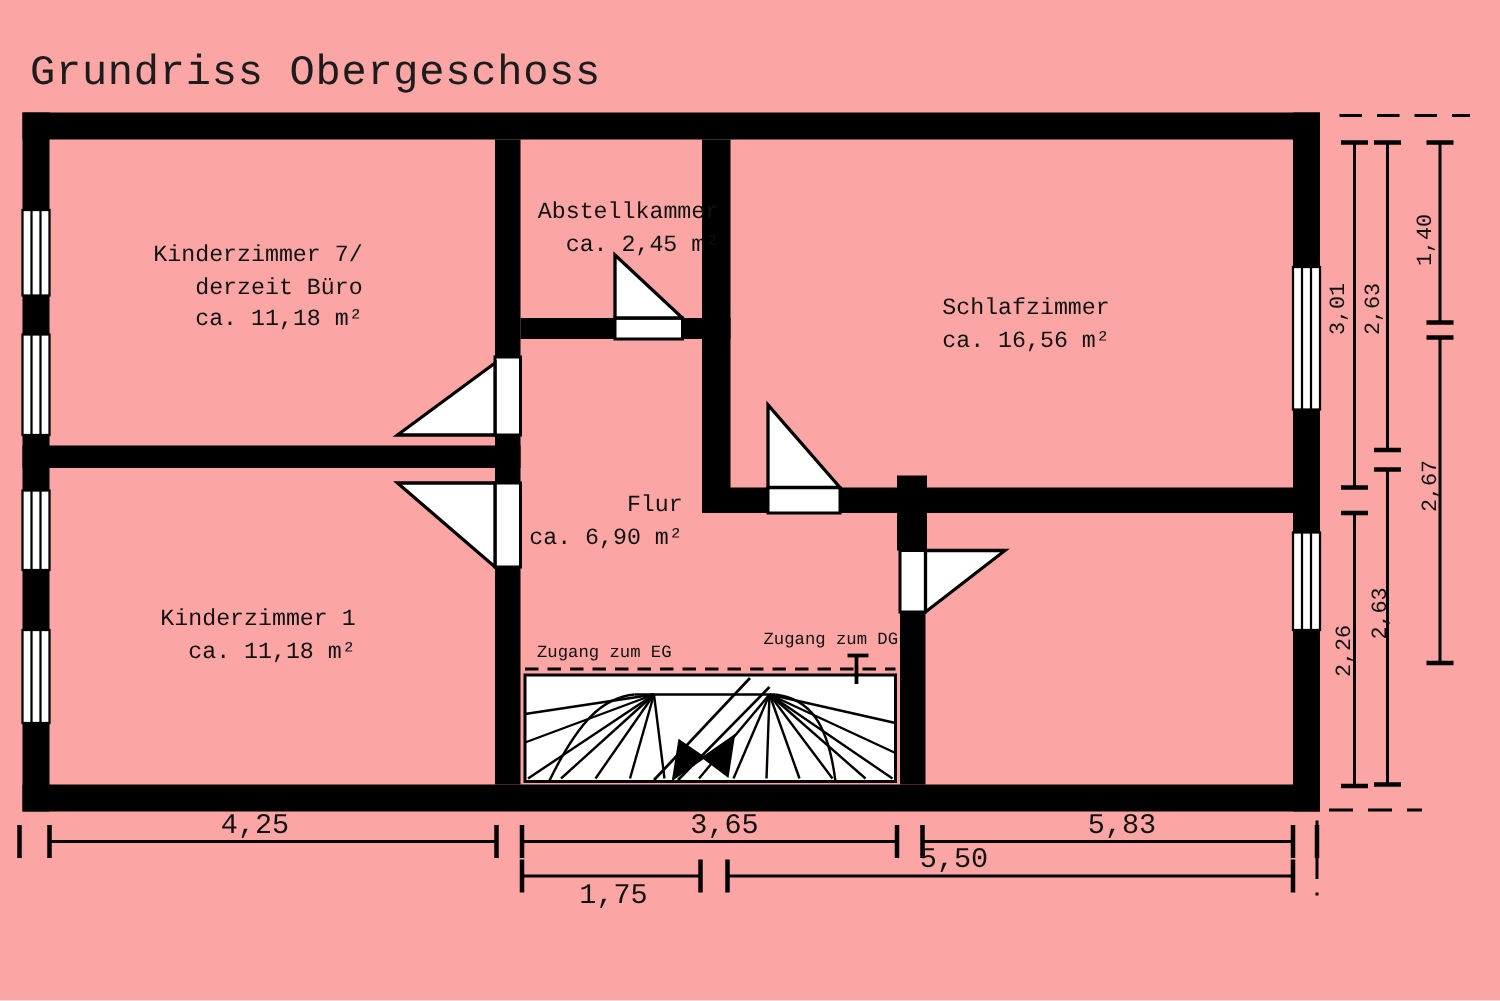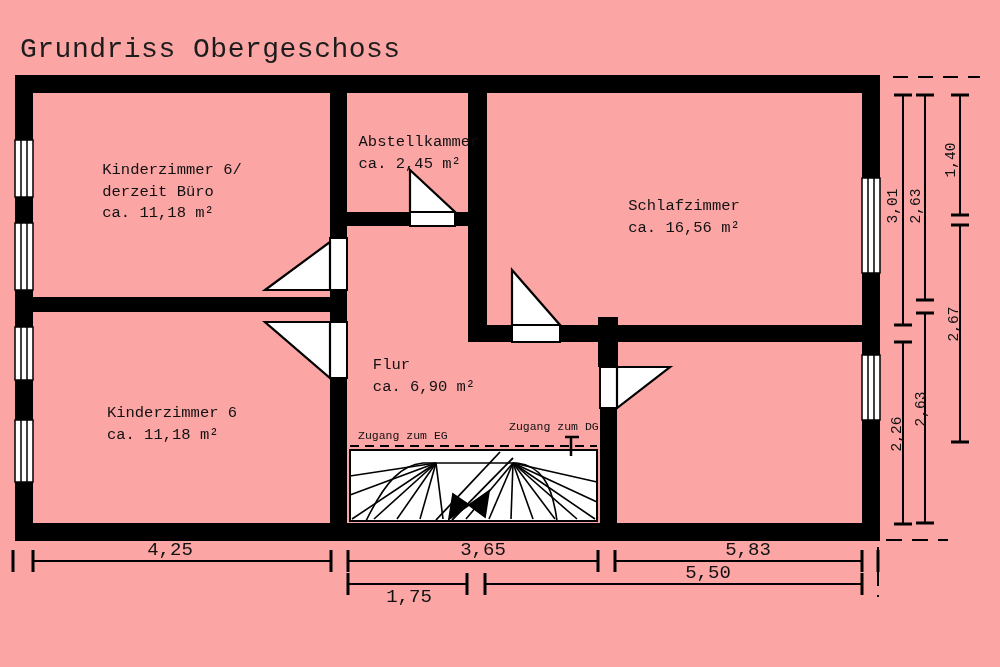--- a/index.html
+++ b/index.html
@@ -1,20 +1,20 @@
 <!DOCTYPE html>
 <html><head>
 <meta charset="utf-8">
 <style>
   html,body{margin:0;padding:0;background:#fff;}
   #plan{position:relative;width:1000px;height:667px;background:#fca5a5;overflow:hidden;
         font-family:Liberation Mono, monospace;color:#111;}
   #geom{position:absolute;left:0;top:0;}
   .title{position:absolute;left:20px;top:34px;font-size:28px;color:#1c1c1c;letter-spacing:0.5px;}
-  .room-label{position:absolute;transform:translate(-50%,-50%);text-align:left;
+  .room-label{position:absolute;transform:translate(-50%,-50%);text-align:right;
               font-size:15.5px;line-height:21.5px;white-space:nowrap;color:#111;}
   .dim-h{position:absolute;transform:translate(-50%,-50%);font-size:19px;white-space:nowrap;}
   .dim-v{position:absolute;transform:translate(-50%,-50%) rotate(-90deg);font-size:14.5px;white-space:nowrap;}
   .stair-label{position:absolute;font-size:11.5px;white-space:nowrap;}
 </style>
 </head>
 <body>
 
 <div id="plan">
 
@@ -176,55 +176,55 @@
           <line x1="862" y1="573" x2="862" y2="595"></line>
       </g>
       <line x1="886" y1="540" x2="948" y2="540" stroke-width="2" stroke-dasharray="16 10"></line>
       <line x1="878" y1="547" x2="878" y2="597" stroke-width="2" stroke-dasharray="15 9"></line>
     </g>
   </svg>
 
   <div class="title">Grundriss Obergeschoss</div>
 
   <div class="room-label" style="left:172px;top:192px;">
-    <div>Kinderzimmer 6/</div>
+    <div>Kinderzimmer 7/</div>
     <div>derzeit Büro</div>
     <div>ca. 11,18 m²</div>
   </div>
 
   <div class="room-label" style="left:419px;top:153px;">
     <div>Abstellkammer</div>
     <div>ca. 2,45 m²</div>
   </div>
 
   <div class="room-label" style="left:684px;top:205px;margin-top:12px;">
     <div>Schlafzimmer</div>
     <div>ca. 16,56 m²</div>
   </div>
 
   <div class="room-label" style="left:172px;top:424px;">
-    <div>Kinderzimmer 6</div>
+    <div>Kinderzimmer 1</div>
     <div>ca. 11,18 m²</div>
   </div>
 
-  <div class="room-label" style="left:424px;top:348px;margin-top:28px;">
+  <div class="room-label" style="left:404px;top:348px;">
     <div>Flur</div>
     <div>ca. 6,90 m²</div>
   </div>
 
 
   <div class="stair-label" style="left:358px;top:429px;">Zugang zum EG</div>
   <div class="stair-label" style="left:509px;top:420px;">Zugang zum DG</div>
 
   <div class="dim-v" style="left:893px;top:206px;">3,01</div>
   <div class="dim-v" style="left:916px;top:206px;">2,63</div>
   <div class="dim-v" style="left:951px;top:160px;">1,40</div>
   <div class="dim-v" style="left:897px;top:434px;">2,26</div>
   <div class="dim-v" style="left:921px;top:409px;">2,63</div>
   <div class="dim-v" style="left:954px;top:324px;">2,67</div>
 
   <div class="dim-h" style="left:170px;top:550px;">4,25</div>
   <div class="dim-h" style="left:483px;top:550px;">3,65</div>
   <div class="dim-h" style="left:748px;top:550px;">5,83</div>
   <div class="dim-h" style="left:409px;top:597px;">1,75</div>
-  <div class="dim-h" style="left:708px;top:573px;">5,50</div>
+  <div class="dim-h" style="left:636px;top:573px;">5,50</div>
 
 </div>
 
 </body></html>

